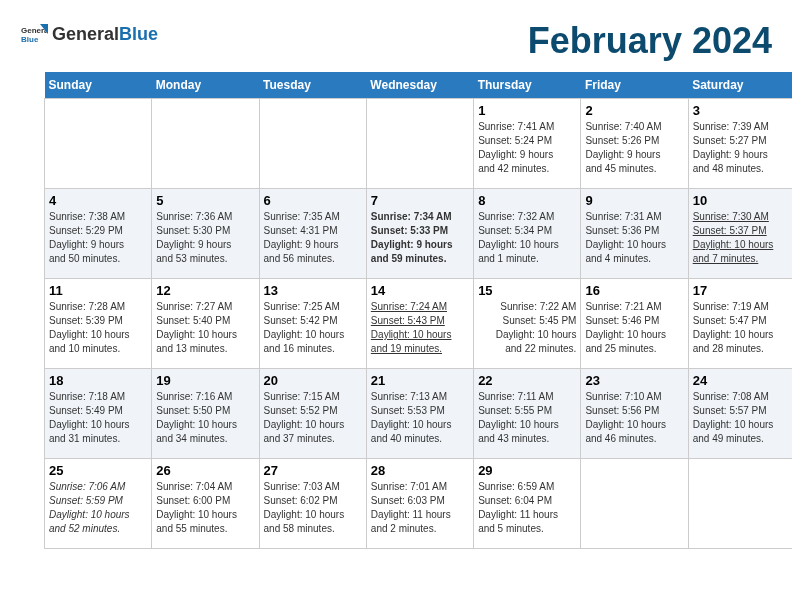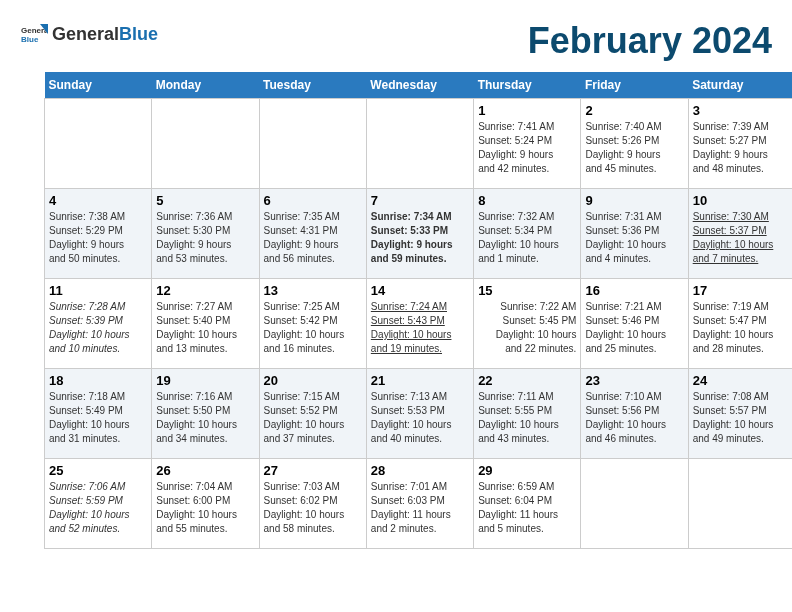--- a/index.html
+++ b/index.html
@@ -192,21 +192,21 @@
           <span class="day-number">10</span>
           <div class="day-info" style="white-space: pre-line; text-decoration: underline;">Sunrise: 7:30 AM
 Sunset: 5:37 PM
 Daylight: 10 hours
 and 7 minutes.</div>
         </td>
       </tr>
       <tr>
         <td>
           <span class="day-number">11</span>
-          <div class="day-info" style="white-space: pre-line; font-style: italic;">Sunrise: 7:28 AM
+          <div class="day-info" style="white-space: pre-line;">Sunrise: 7:28 AM
 Sunset: 5:39 PM
 Daylight: 10 hours
 and 10 minutes.</div>
         </td>
         <td>
           <span class="day-number">12</span>
           <div class="day-info" style="white-space: pre-line;">Sunrise: 7:27 AM
 Sunset: 5:40 PM
 Daylight: 10 hours
 and 13 minutes.</div>

